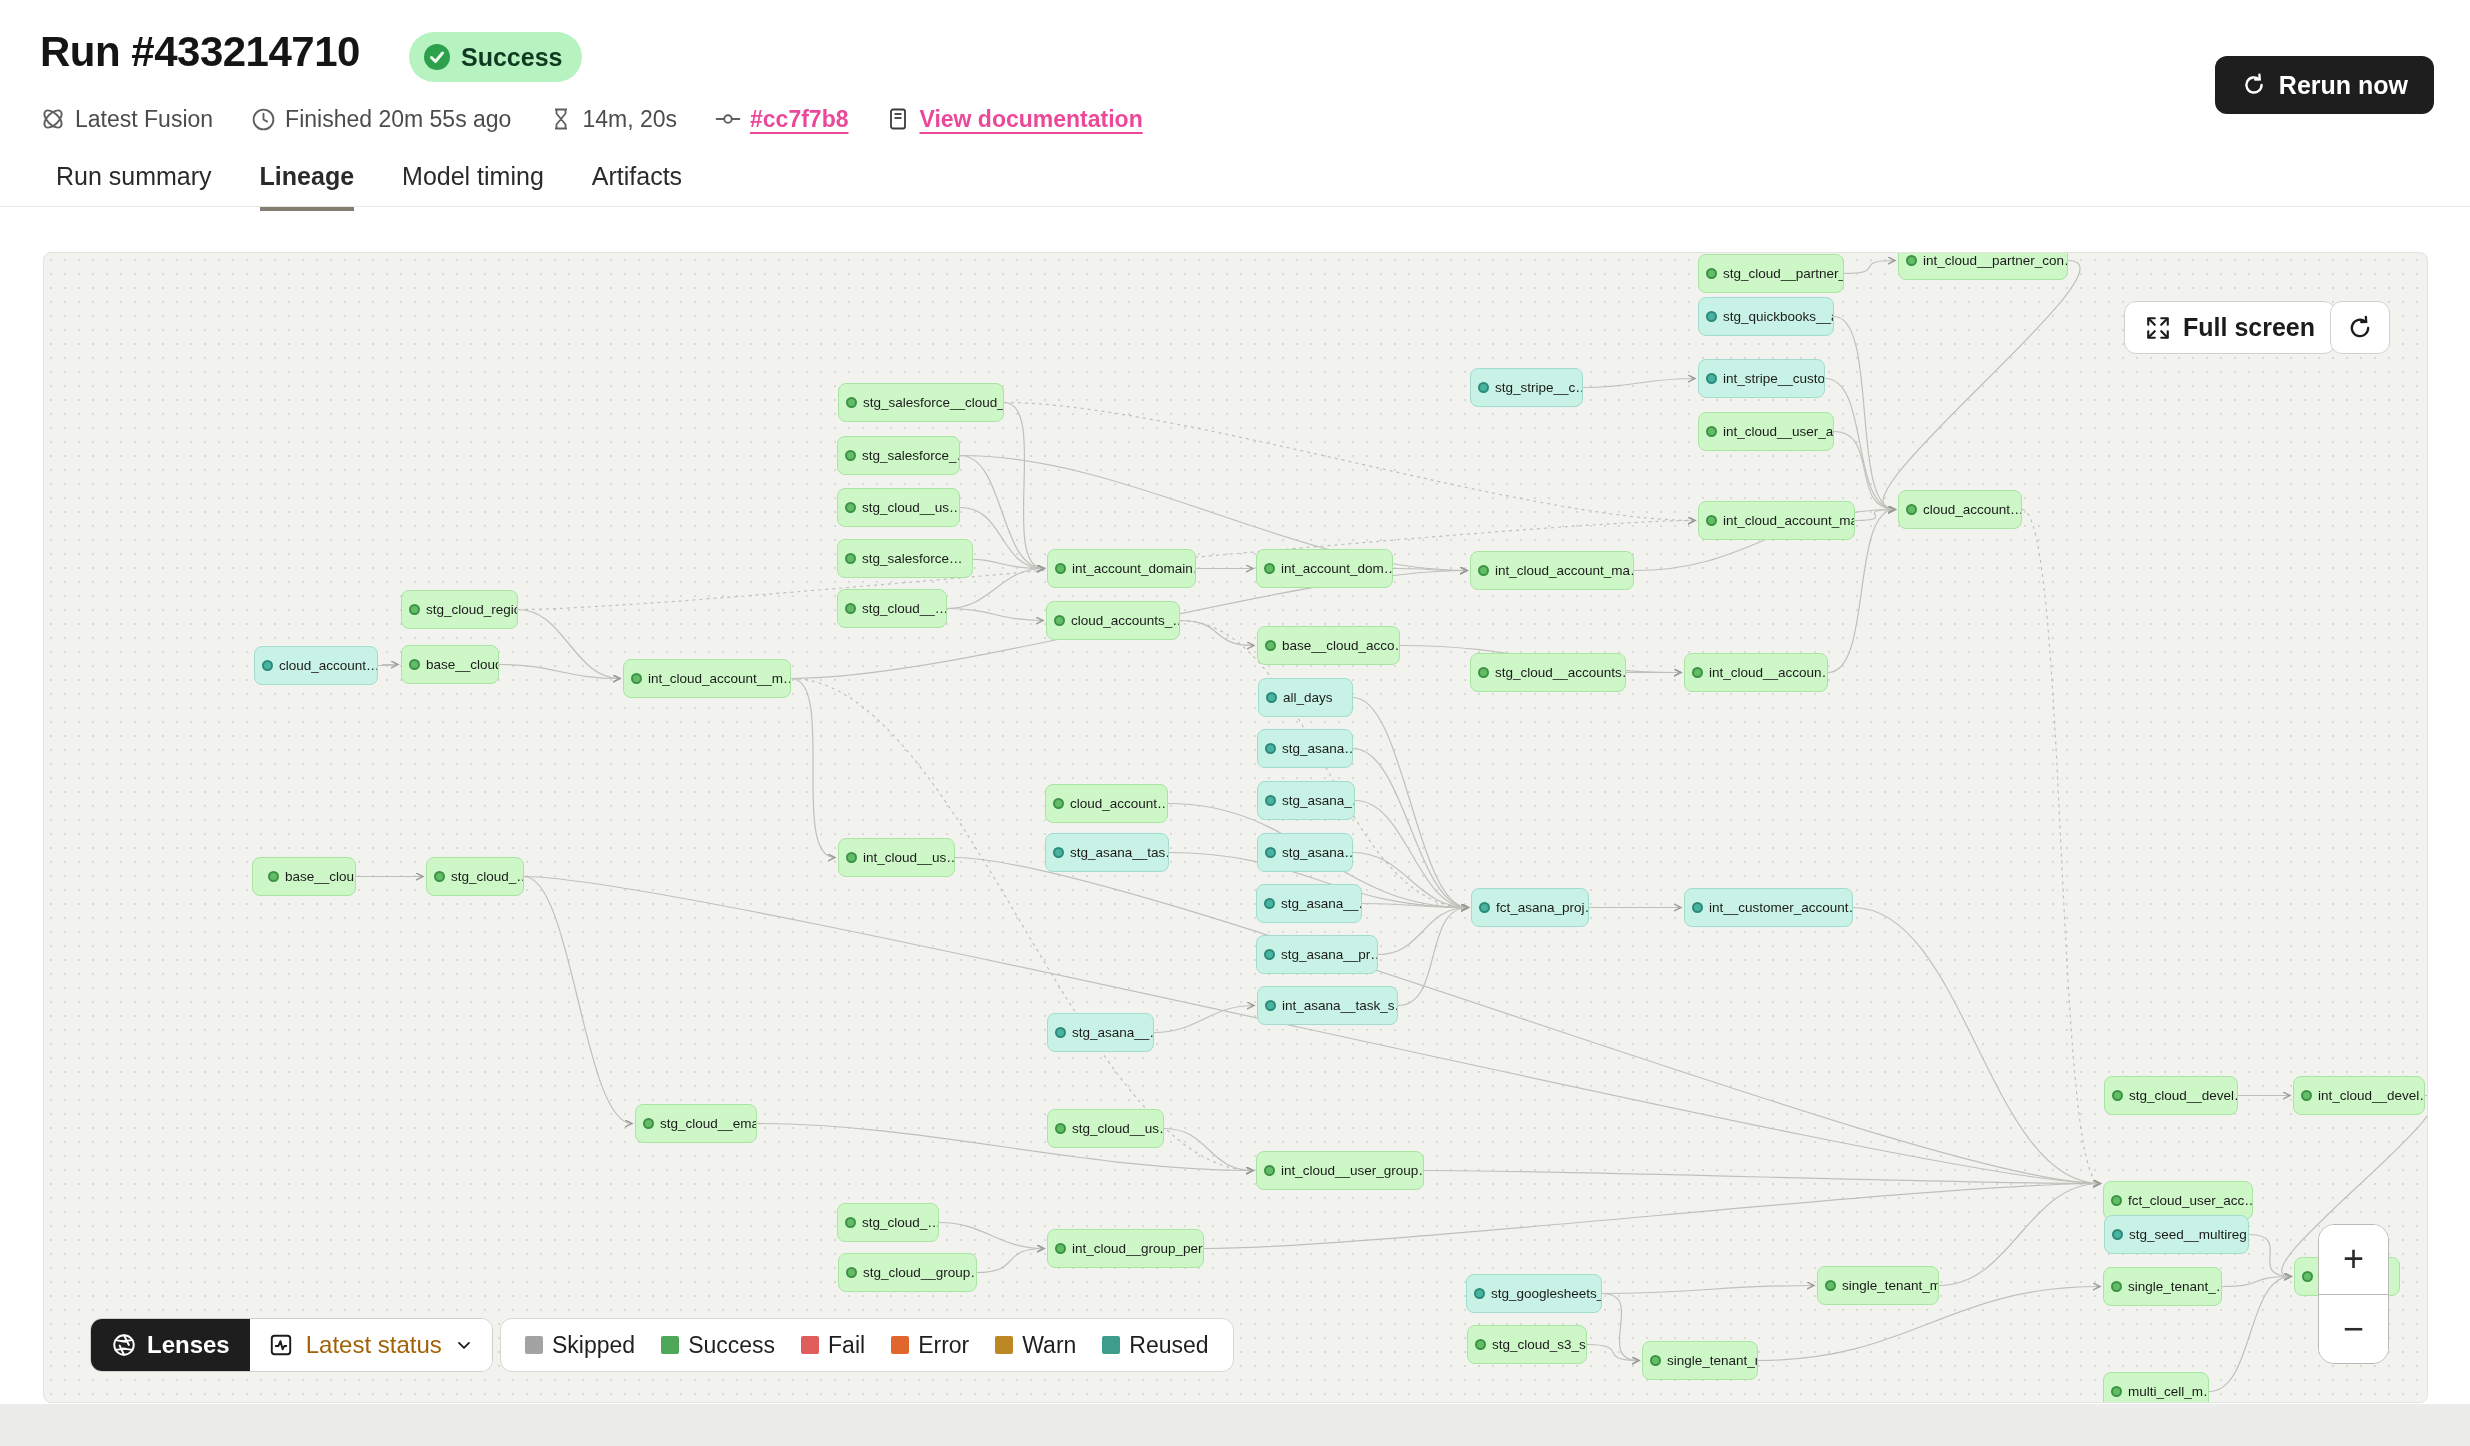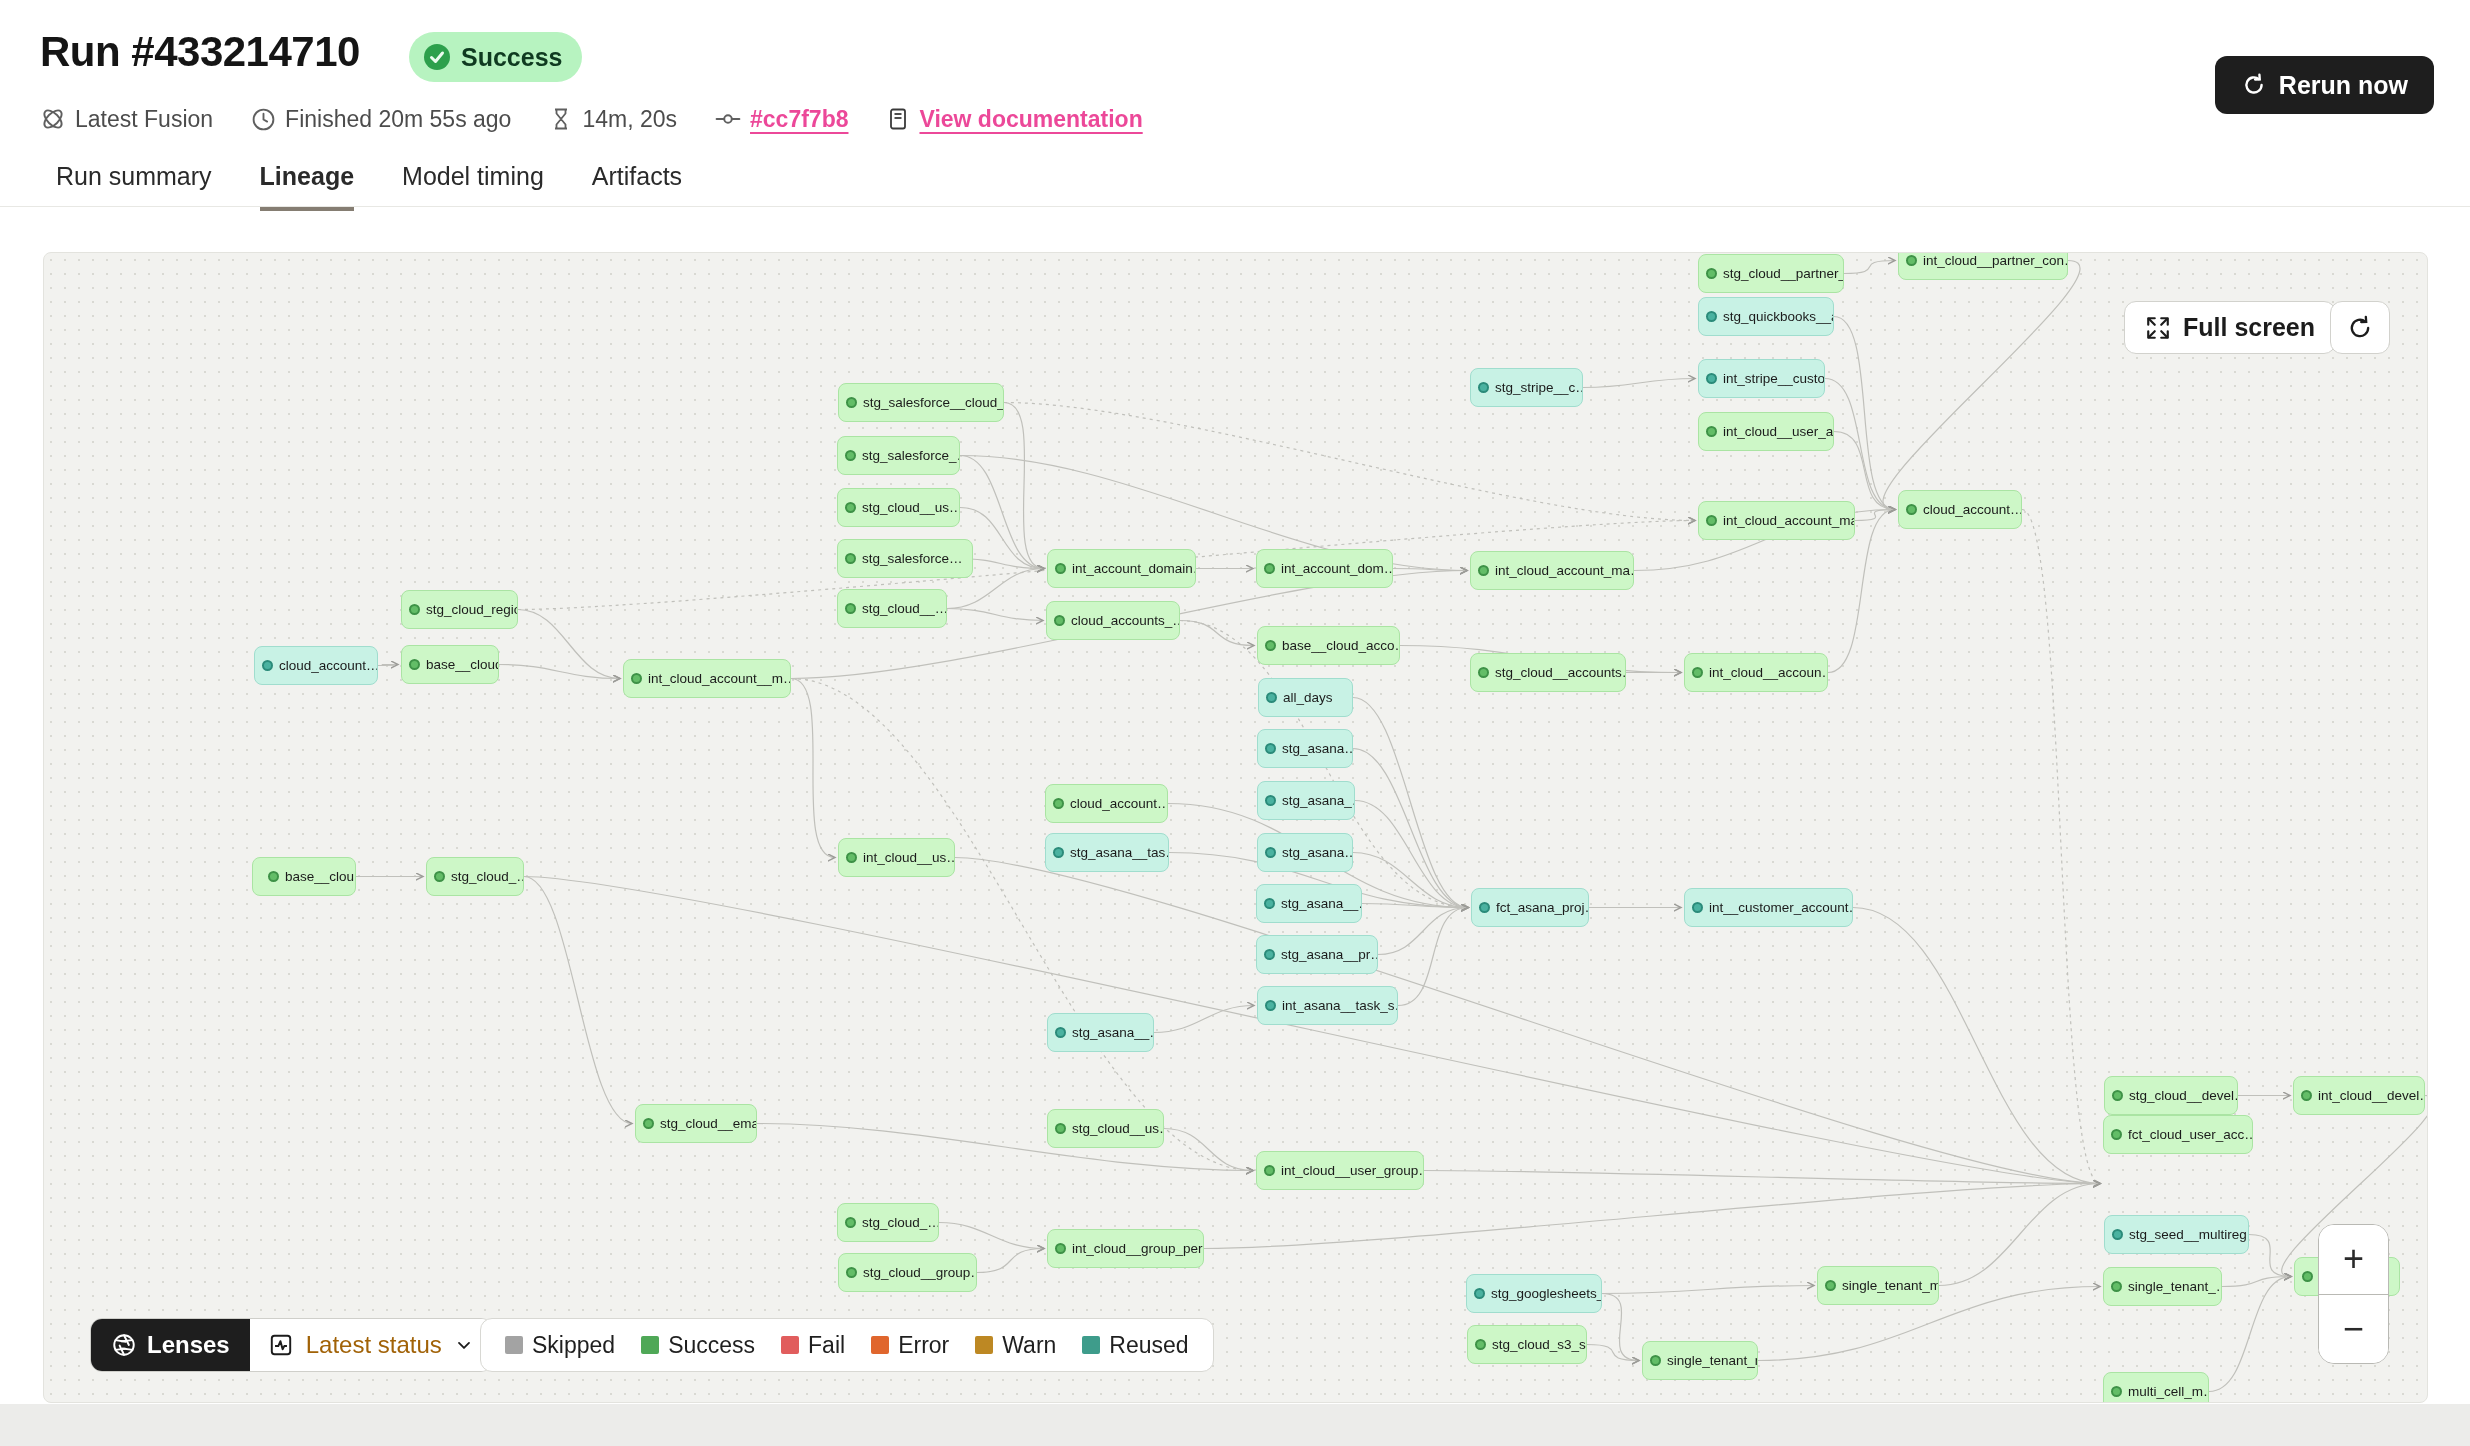--- a/index.html
+++ b/index.html
@@ -56,21 +56,21 @@
     display:flex; align-items:center; justify-content:center; background:#fff;
     border:1px solid #d2d2cd; border-radius:12px; cursor:pointer; }
 
   .lenses-group { position:absolute; left:46px; top:1065px; height:54px; display:flex;
     border-radius:12px; border:1px solid #cfcfca; background:#fff; overflow:hidden; }
   .lenses-button { display:flex; align-items:center; gap:10px; padding:0 20px;
     background:#1e1e1e; color:#fff; font-size:24px; font-weight:600; cursor:pointer; }
   .lens-select { display:flex; align-items:center; gap:12px; padding:0 18px; font-size:24px;
     font-weight:500; color:#a16207; cursor:pointer; background:#fff; }
 
-  .legend { position:absolute; left:436px; top:1065px; height:54px; display:flex;
+  .legend { position:absolute; left:456px; top:1065px; height:54px; display:flex;
     align-items:center; gap:26px; padding:11px 24px; background:#fff; border:1px solid #d8d8d3;
     border-radius:12px; }
   .legend-item { display:flex; align-items:center; gap:9px; font-size:23px; color:#1f1f1f; }
   .legend-swatch { width:18px; height:18px; border-radius:2px; }
 
   .zoom-ctrl { position:absolute; left:2274px; top:971px; width:71px; height:140px;
     background:#fff; border:1px solid #b9b9b4; border-radius:16px; display:flex;
     flex-direction:column; overflow:hidden; }
   .zoom-btn { flex:1; display:flex; align-items:center; justify-content:center;
     font-size:36px; color:#2a2a2a; cursor:pointer; background:#fff; border:none; }
@@ -427,21 +427,21 @@
         <span>single_tenant_mapp…</span>
       </div>
       <div class="node success" style="left: 2060px; top: 823px; width: 134px;">
         <span class="dot"></span>
         <span>stg_cloud__devel…</span>
       </div>
       <div class="node success" style="left: 2249px; top: 823px; width: 132px;">
         <span class="dot"></span>
         <span>int_cloud__devel…</span>
       </div>
-      <div class="node success" style="left: 2059px; top: 862px; width: 150px;">
+      <div class="node success" style="left: 2059px; top: 928px; width: 150px;">
         <span class="dot"></span>
         <span>fct_cloud_user_acc…</span>
       </div>
       <div class="node reused" style="left: 2060px; top: 962px; width: 145px;">
         <span class="dot"></span>
         <span>stg_seed__multireg…</span>
       </div>
       <div class="node success" style="left: 2059px; top: 1014px; width: 119px;">
         <span class="dot"></span>
         <span>single_tenant_…</span>

